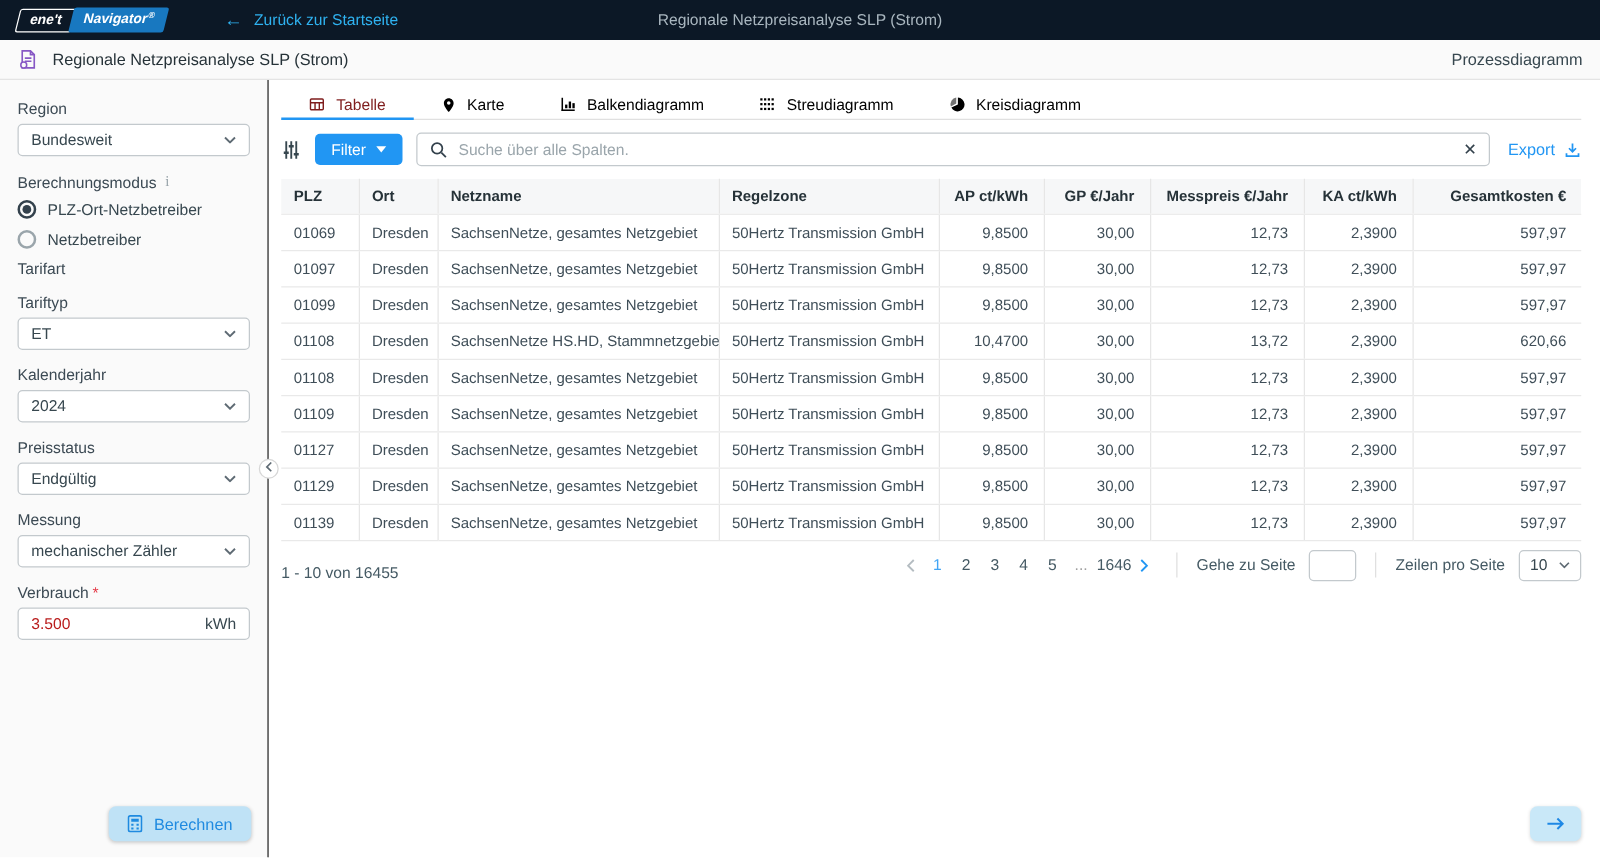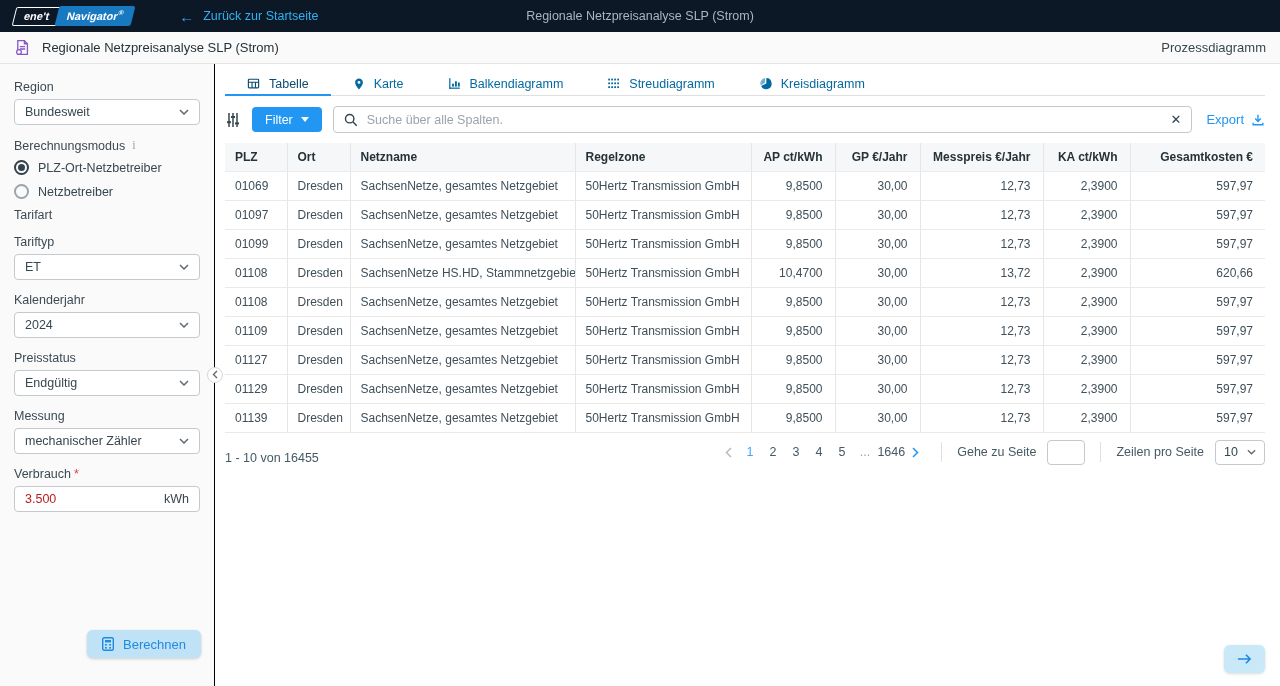--- a/index.html
+++ b/index.html
@@ -47,34 +47,34 @@
     color:#b91c1c; background:transparent; }
   .unit { color:#37474f; }
   .chev { display:flex; align-items:center; }
   .radio-row { display:flex; align-items:center; gap:9px; font-size:12.5px; color:#37474f;
     margin:7px 0 9px; cursor:pointer; }
   .radio { width:15px; height:15px; border-radius:50%; border:2px solid #33414c;
     position:relative; flex:none; }
   .radio.checked::after { content:""; position:absolute; inset:2px; background:#33414c;
     border-radius:50%; }
   .radio.unchecked { border-color:#9aa5ab; }
-  .calc-btn { position:absolute; right:13px; bottom:28px; background:#bfe2f6; border:none;
+  .calc-btn { position:absolute; right:13px; bottom:13px; background:#bfe2f6; border:none;
     color:#1f8ae0; border-radius:6px; height:28px; padding:0 15px; font-size:13px;
     font-weight:500; display:flex; align-items:center; gap:9px; cursor:pointer;
     box-shadow:0 1px 3px rgba(0,0,0,.18); font-family:inherit; }
   .collapse-btn { position:absolute; left:207px; top:303px; width:16px; height:16px;
     border-radius:50%; background:#fff; border:1px solid #d7d7d7; color:#5f6b74;
     display:flex; align-items:center; justify-content:center; font-size:10px;
     cursor:pointer; z-index:3; }
 
   
   .tabs { display:flex; border-bottom:1px solid #e0e0e0; height:24px; }
   .tab { display:flex; align-items:center; gap:9px; padding:0 22px; font-size:12.5px;
-    color:#0369a1; cursor:pointer; position:relative; white-space:nowrap; }
-  .tab.active { color:#0c4a6e;justify-content:center; }
+    color:#000000; cursor:pointer; position:relative; white-space:nowrap; }
+  .tab.active { color:#7f1d1d;justify-content:center; }
   .tab.active::after { content:""; position:absolute; left:0; right:0; bottom:-1px;
     height:2px; background:#2196f3; }
   .tab svg { flex:none; }
 
   
   .toolbar { display:flex; align-items:center; margin-top:10px; gap:11px; }
   .tune { display:flex; color:#37474f; cursor:pointer; }
   .filter-btn { background:#2196f3; border:none; color:#fff; height:25px; border-radius:4px;
     padding:0 13px; font-size:12.5px; font-weight:500; display:flex; align-items:center;
     gap:8px; cursor:pointer; font-family:inherit; }

